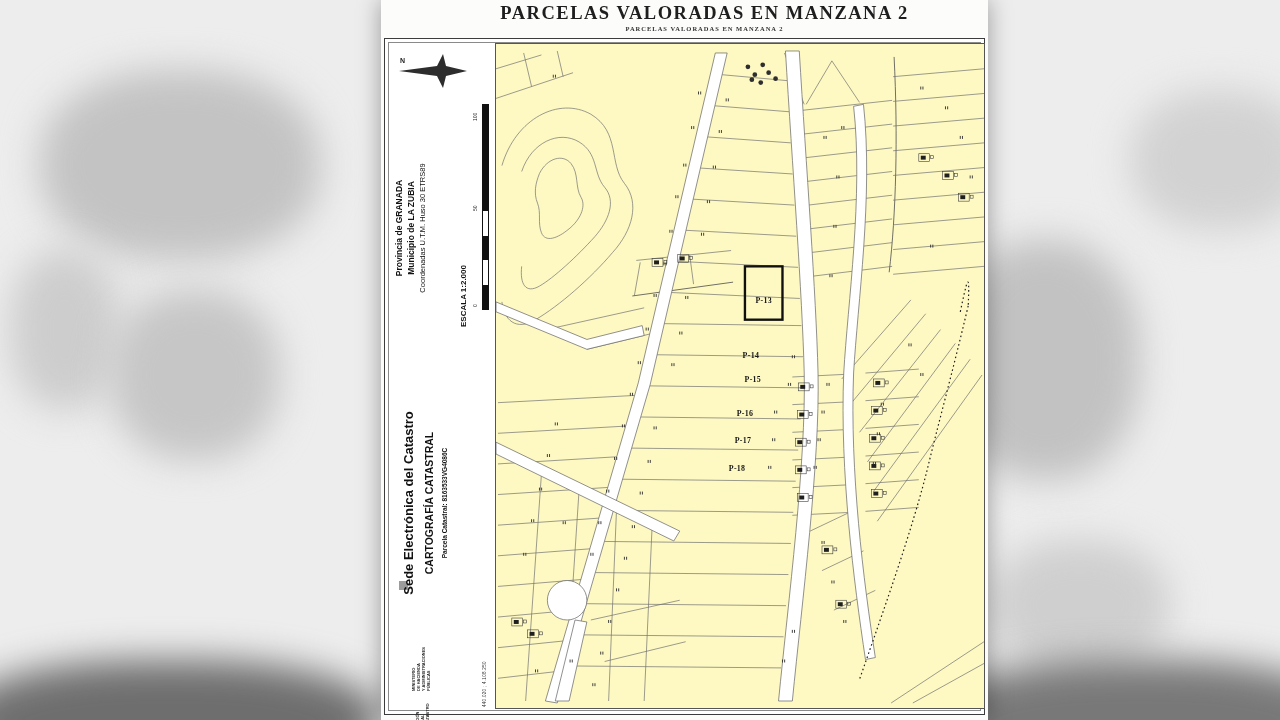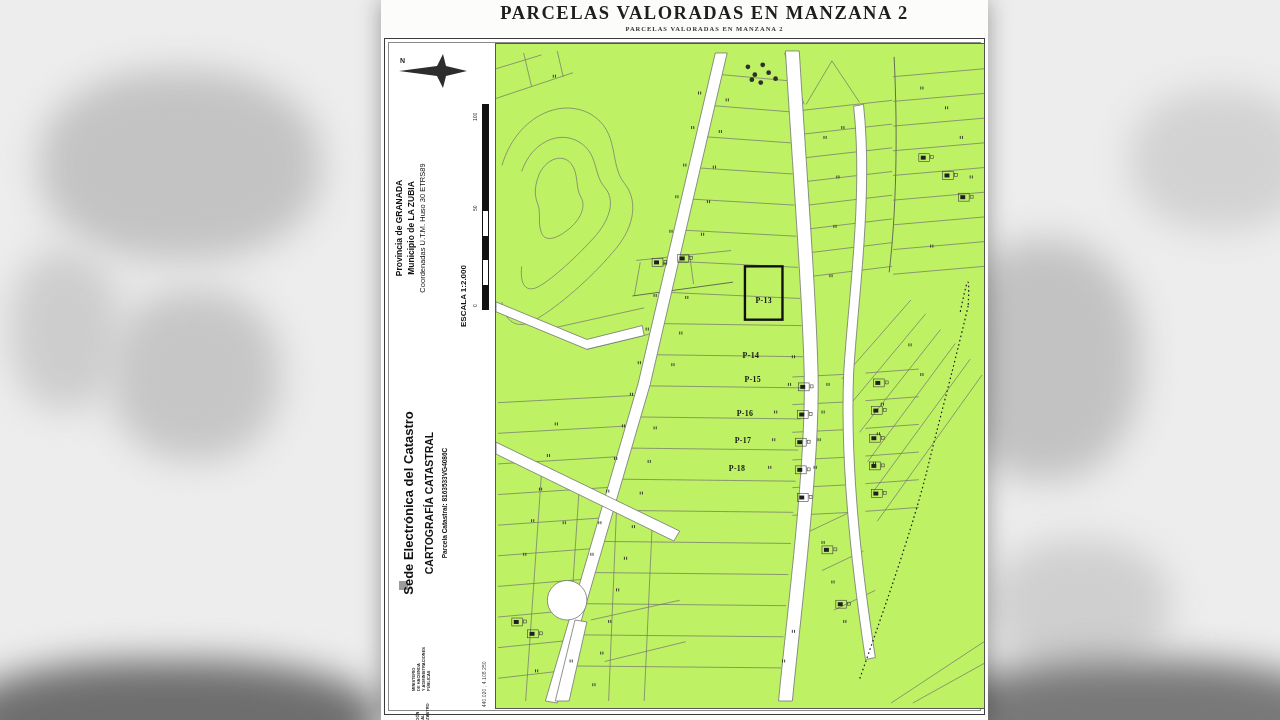--- a/index.html
+++ b/index.html
@@ -13,21 +13,21 @@
   .doc-title{margin:3px 0 0 40px;text-align:center;
     font-family:"Liberation Serif",serif;font-weight:bold;font-size:18.5px;
     letter-spacing:1.5px;color:#1e1e1e;}
   .doc-subtitle{margin:1px 0 0 40px;text-align:center;
     font-family:"Liberation Serif",serif;font-weight:bold;font-size:6.5px;
     letter-spacing:1px;color:#333;}
   .sheet{position:absolute;left:3px;top:38px;width:599px;height:675px;
     border:1.5px solid #3c3c3c;background:#fff;}
   .sheet-inner{position:absolute;inset:3px;border:1px solid #8a8a8a;pointer-events:none;}
   .maparea{position:absolute;left:110px;top:4px;width:488px;height:664px;
-    border:1px solid #555;background:#bef264;}
+    border:1px solid #555;background:#fef9c3;}
   #map-svg{display:block;width:488px;height:664px;}
   #map-svg .ln{fill:none;stroke:#6f6f6f;stroke-width:.7;}
   #map-svg .ln2{fill:none;stroke:#4a4a4a;stroke-width:.8;}
   #map-svg .road{fill:#fff;stroke:#6a6a6a;stroke-width:.75;}
   #map-svg .bold{fill:none;stroke:#101010;stroke-width:2.4;}
   #map-svg .dots{fill:none;stroke:#1c1c1c;stroke-width:1.2;stroke-dasharray:1.6 2.8;}
   #map-svg .mark{stroke:#2b2b2b;stroke-width:.9;fill:none;}
   #map-svg .house{fill:none;stroke:#3d3d3d;stroke-width:.6;}
   #map-svg .hfill{fill:#1f1f1f;stroke:none;}
   #map-svg .tree{fill:#2e2e2e;stroke:none;}

